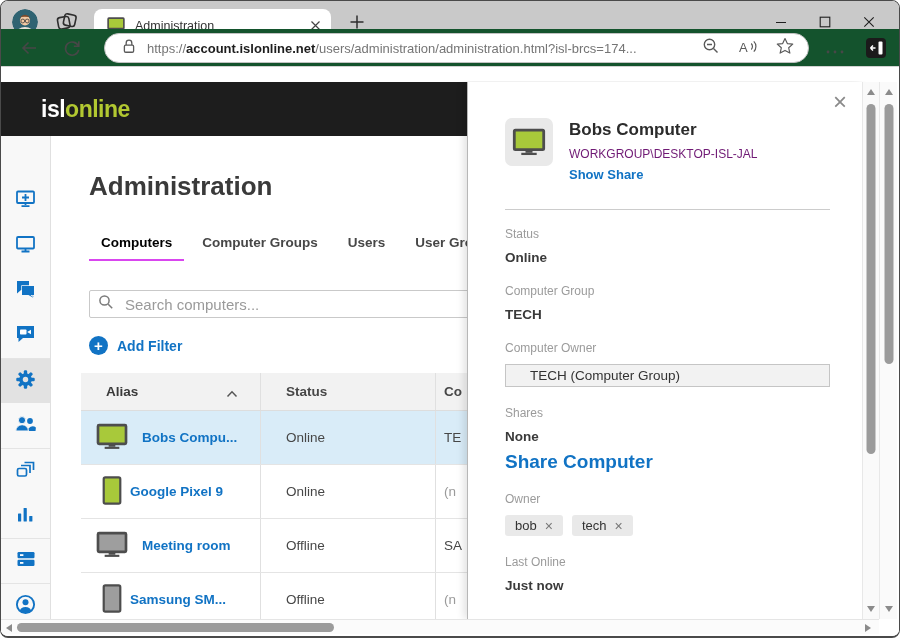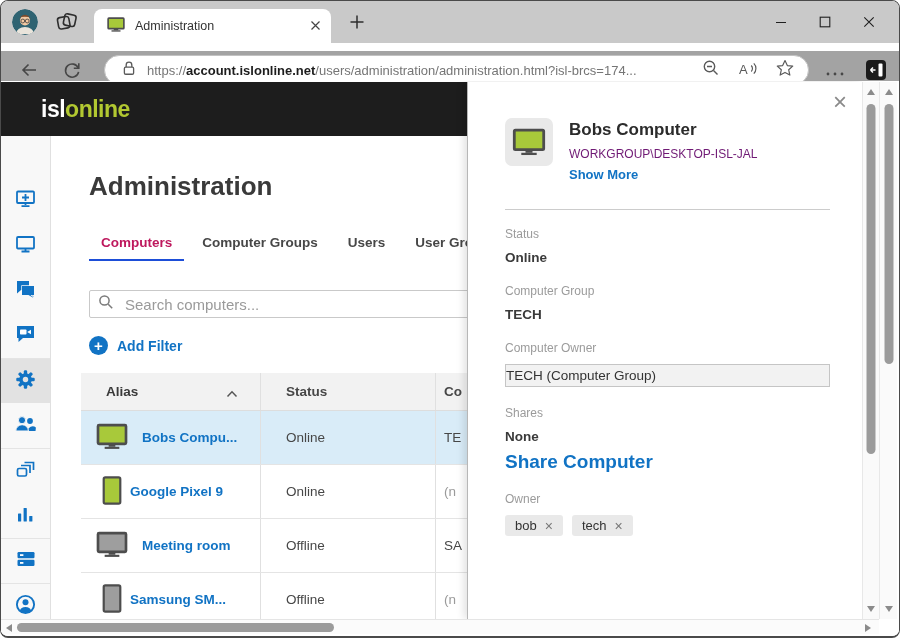--- a/index.html
+++ b/index.html
@@ -13,21 +13,21 @@
   .avatar{position:absolute;left:11px;top:8px;width:26px;height:26px;border-radius:50%;overflow:hidden;}
   .ws-icon{position:absolute;left:54px;top:10px;}
   .tab{position:absolute;left:93px;top:8px;width:237px;height:34px;background:#fff;
     border-radius:8px 8px 0 0;display:flex;align-items:center;padding:0 10px 0 13px;}
   .tab-title{font-size:12.5px;color:#333;margin-left:10px;flex:1;white-space:nowrap;overflow:hidden;}
   .newtab{position:absolute;left:346px;top:11px;width:20px;height:20px;}
   .wincontrols{position:absolute;right:8px;top:0;height:42px;display:flex;align-items:center;}
   .winbtn{width:44px;height:42px;display:flex;align-items:center;justify-content:center;}
 
   
-  .navbar{position:absolute;left:0;top:50px;width:100%;height:38px;background:#a3a3a3;border-bottom:1px solid #d2d2d2;text-decoration:underline;}
+  .navbar{position:absolute;left:0;top:28px;width:100%;height:38px;background:#14532d;border-bottom:1px solid #d2d2d2;text-decoration:underline;}
   .nav-icon{position:absolute;top:9px;width:20px;height:20px;}
   .urlpill{position:absolute;left:103px;top:4px;width:705px;height:30px;border:1px solid #c2c2c2;
     border-radius:15px;background:#fff;display:flex;align-items:center;padding:0 14px 0 16px;}
   .urltext{flex:1;font-size:13px;white-space:nowrap;overflow:hidden;margin-left:10px;color:#757575;}
   .urltext .domain{color:#1d1d1d;font-weight:700;}
   .pill-icon{margin-left:18px;flex:0 0 auto;}
 
   
   .page{position:absolute;left:0;top:80px;width:100%;height:558px;background:#fff;overflow:hidden;}
   .isl-header{position:absolute;left:0;top:1px;width:862px;height:54px;background:#1d1d1d;
@@ -36,21 +36,21 @@
   .logo .online{color:#b2c831;}
 
   .app-sidebar{position:absolute;left:0;top:55px;width:50px;height:483px;background:#f8f8f8;border-right:1px solid #e0e0e0;}
   .side-item{width:100%;height:45px;display:flex;align-items:center;justify-content:center;}
   .side-item.divided{border-top:1px solid #e4e4e4;}
   .side-item.active{background:#e2e2e2;}
 
   .page-title{position:absolute;left:88px;top:90px;font-size:26px;font-weight:700;color:#3a3a3a;}
   .tabs{position:absolute;left:88px;top:150px;display:flex;gap:6px;height:30px;}
   .tabitem{padding:4px 12px 9px 12px;font-size:13.5px;font-weight:700;color:#474747;white-space:nowrap;}
-  .tabitem.active{color:#be185d;border-bottom:2px solid #1d4ed8;}
+  .tabitem.active{color:#000000;border-bottom:2px solid #d946ef;}
 
   .searchbox{position:absolute;left:88px;top:209px;width:690px;height:28px;border:1px solid #c9c9c9;
     border-radius:2px;background:#fff;display:flex;align-items:center;padding:0 8px;}
   .searchbox input{border:0;outline:0;flex:1;font-size:15px;margin-left:9px;color:#444;
     font-family:"Liberation Sans",sans-serif;background:transparent;}
   .searchbox input::placeholder{color:#9a9a9a;}
 
   .addfilter{position:absolute;left:88px;top:255px;display:flex;align-items:center;gap:9px;cursor:pointer;}
   .addfilter .plusdisc{width:19px;height:19px;border-radius:50%;background:#1173c4;color:#fff;
     display:flex;align-items:center;justify-content:center;font-size:15px;font-weight:700;line-height:1;}
@@ -78,21 +78,21 @@
   .p-title{position:absolute;left:101px;top:38px;font-size:17px;font-weight:700;color:#2b2b2b;}
   .p-sub{position:absolute;left:101px;top:65px;font-size:12px;color:#701a75;}
   .p-showmore{position:absolute;left:101px;top:85px;font-size:13px;font-weight:700;color:#1173c4;}
   .p-divider{position:absolute;left:37px;top:127px;width:325px;border-top:1px solid #ccc;}
   .panel-body{position:absolute;left:37px;top:145px;width:328px;}
   .field{margin-bottom:19px;}
   .flabel{font-size:12px;color:#9b9b9b;margin-bottom:9px;}
   .fvalue{font-size:13.5px;font-weight:700;color:#3a3a3a;}
   .flink{font-size:19px;font-weight:700;color:#1173c4;margin-top:7px;}
   .owner-input{width:325px;height:23px;background:#f2f2f2;border:1px solid #c5c5c5;font-size:13.5px;
-    color:#333;padding:2px 0;font-family:"Liberation Sans",sans-serif;}
+    color:#333;padding:2px 24px;font-family:"Liberation Sans",sans-serif;}
   .tagrow{display:flex;gap:9px;}
   .tagchip{background:#e9e9e9;border-radius:3px;padding:3px 10px;font-size:13px;color:#333;
     display:flex;align-items:center;gap:8px;}
   .tagchip .tx{color:#777;font-size:14px;line-height:1;}
 
   
   .vtrack{position:absolute;top:1px;height:537px;background:#fafafa;border-left:1px solid #e8e8e8;}
   .vtrack.inner{left:861px;width:17px;}
   .vtrack.outer{left:878px;width:18px;}
   .vthumb{position:absolute;left:50%;transform:translateX(-50%);width:9px;border-radius:5px;background:#9b9b9b;}
@@ -440,21 +440,21 @@
       <div class="panel-close">×</div>
       <div class="chip">
         <svg width="34" height="28" viewBox="0 0 24 20">
           <rect x="1.5" y="1.5" width="21" height="14" rx="0.8" fill="#a8c93a" stroke="#4d4d4d" stroke-width="2"></rect>
           <rect x="9.5" y="15.5" width="5" height="2.2" fill="#4d4d4d"></rect>
           <rect x="6.5" y="17.7" width="11" height="1.6" fill="#4d4d4d"></rect>
         </svg>
       </div>
       <div class="p-title">Bobs Computer</div>
       <div class="p-sub">WORKGROUP\DESKTOP-ISL-JAL</div>
-      <div class="p-showmore">Show More</div>
+      <div class="p-showmore">Show Share</div>
       <div class="p-divider"></div>
 
       <div class="panel-body">
         <div class="field">
           <div class="flabel">Status</div>
           <div class="fvalue">Online</div>
         </div>
         <div class="field">
           <div class="flabel">Computer Group</div>
           <div class="fvalue">TECH</div>
@@ -474,20 +474,24 @@
             <span class="tagchip">
                 <span>bob</span>
                 <span class="tx">×</span>
               </span>
             <span class="tagchip">
                 <span>tech</span>
                 <span class="tx">×</span>
               </span>
           </div>
         </div>
+        <div class="field">
+          <div class="flabel">Last Online</div>
+          <div class="fvalue">Just now</div>
+        </div>
       </div>
     </div>
 
     <div class="vtrack inner">
       <div class="tri tri-up"></div>
       <div class="vthumb" style="top:22px;height:350px;"></div>
       <div class="tri tri-dn"></div>
     </div>
     <div class="vtrack outer">
       <div class="tri tri-up"></div>

